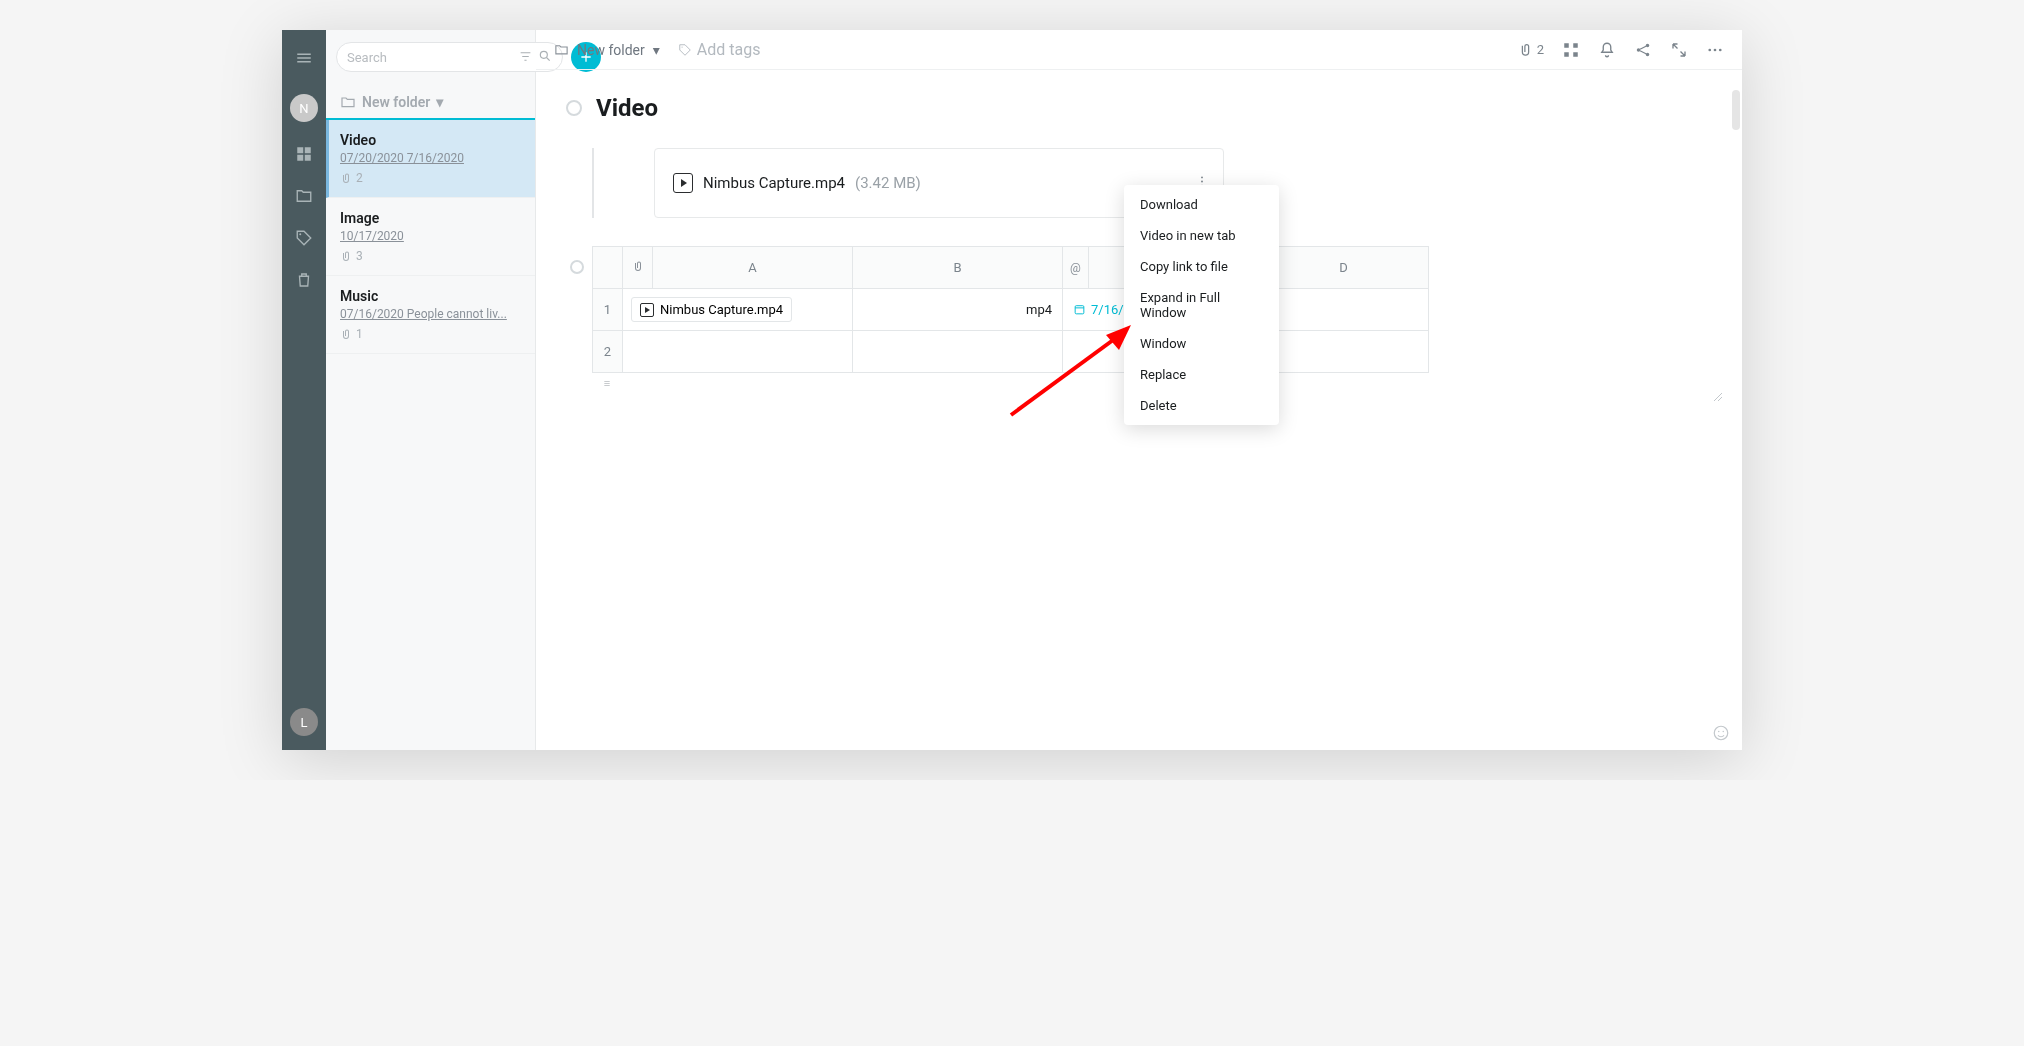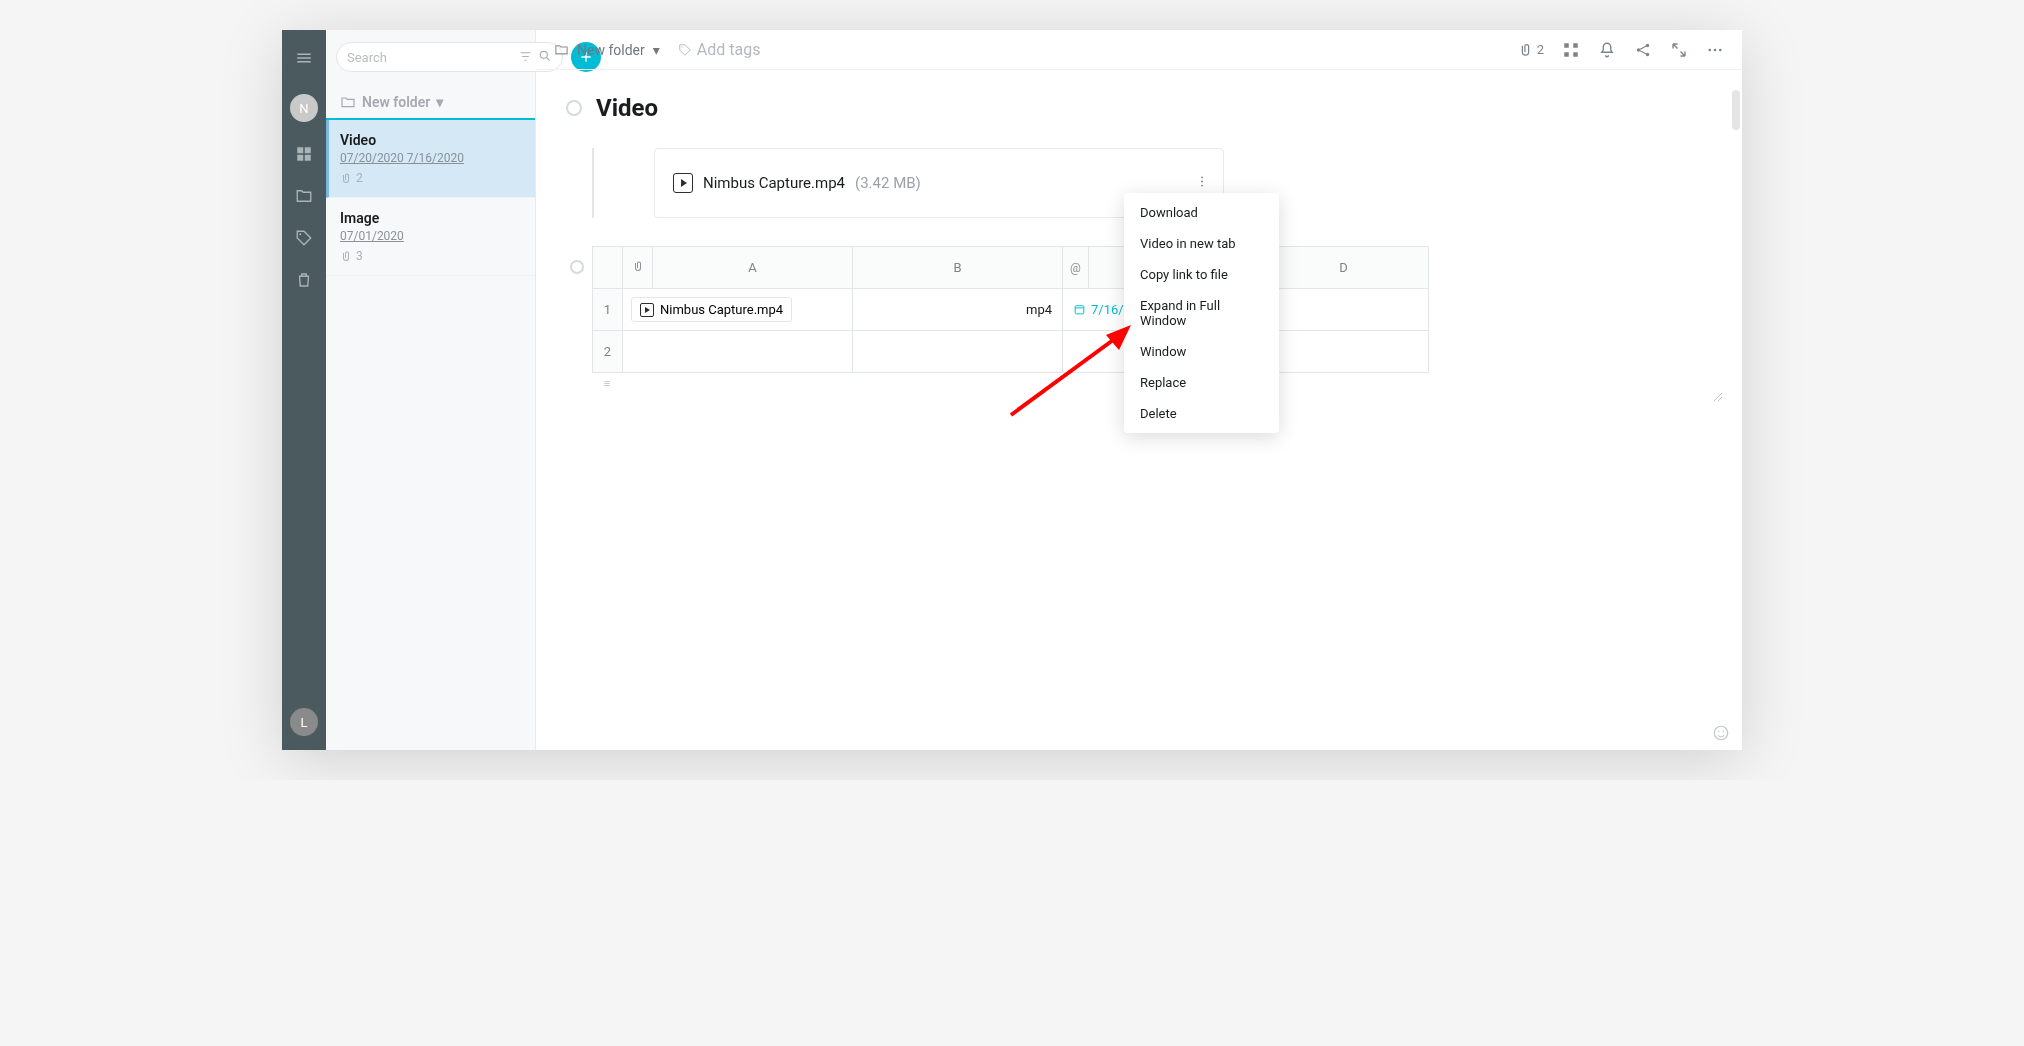--- a/index.html
+++ b/index.html
@@ -52,21 +52,21 @@
 .attach-card { border: 1px solid #e7e9ea; border-radius: 4px; padding: 16px 18px; display: flex; align-items: center; gap: 10px; width: 430px; position: relative; }
 .attach-icon { width: 20px; height: 20px; border: 1.5px solid #2b2d2f; border-radius: 3px; display: flex; align-items: center; justify-content: center; }
 .attach-icon::after { content: ""; border-left: 6px solid #2b2d2f; border-top: 4px solid transparent; border-bottom: 4px solid transparent; margin-left: 2px; }
 .attach-name { font-size: 15px; color: #1a1d1f; }
 .attach-size { font-size: 15px; color: #9aa1a7; }
 .attach-more { position: absolute; right: 14px; top: 50%; transform: translateY(-50%); cursor: pointer; color: #7b848c; }
 .caption-row { width: 430px; text-align: center; color: #a9b0b6; font-size: 14px; margin-top: 12px; cursor:text; }
 .divider-line { width: 2px; height: 70px; background: #e3e5e7; }
 
 
-.context-menu { position: absolute; top: 163px; left: 588px; width: 155px; background: #fff; border-radius: 4px; box-shadow: 0 4px 20px rgba(0,0,0,0.15); z-index: 100; padding: 4px 0; }
+.context-menu { position: absolute; top: 155px; left: 588px; width: 155px; background: #fff; border-radius: 4px; box-shadow: 0 4px 20px rgba(0,0,0,0.15); z-index: 100; padding: 4px 0; }
 .context-menu-item { padding: 8px 16px; font-size: 13px; color: #1a1d1f; cursor: pointer; }
 
 
 .arrow-annotation { position: absolute; top: 290px; left: 470px; z-index: 101; pointer-events: none; }
 
 
 .table-wrap { margin-left: 26px; position: relative; }
 .table-checkbox-float { position: absolute; left: -22px; top: 14px; width:14px; height:14px; border:2px solid #d5dadd; border-radius:50%; }
 .data-table { border-collapse: collapse; }
 .data-table th, .data-table td { border: 1px solid #e3e6e8; font-size: 13px; height: 42px; }
@@ -161,26 +161,36 @@
         <div class="note-date">07/20/2020 7/16/2020</div>
         <div class="note-attach">
             <svg viewBox="0 0 24 24">
               <path d="M14 3a4 4 0 014 4v9a6 6 0 11-12 0V6h2v10a4 4 0 108 0V7a2 2 0 10-4 0v9h-2V7a4 4 0 014-4z"></path>
             </svg>
             <span>2</span>
           </div>
       </div>
       <div class="note-item">
         <div class="note-title">Image</div>
-        <div class="note-date">07/01/2020</div>
+        <div class="note-date">10/17/2020</div>
         <div class="note-attach">
             <svg viewBox="0 0 24 24">
               <path d="M14 3a4 4 0 014 4v9a6 6 0 11-12 0V6h2v10a4 4 0 108 0V7a2 2 0 10-4 0v9h-2V7a4 4 0 014-4z"></path>
             </svg>
             <span>3</span>
+          </div>
+      </div>
+      <div class="note-item">
+        <div class="note-title">Music</div>
+        <div class="note-date">07/16/2020 People cannot liv...</div>
+        <div class="note-attach">
+            <svg viewBox="0 0 24 24">
+              <path d="M14 3a4 4 0 014 4v9a6 6 0 11-12 0V6h2v10a4 4 0 108 0V7a2 2 0 10-4 0v9h-2V7a4 4 0 014-4z"></path>
+            </svg>
+            <span>1</span>
           </div>
       </div>
     </div>
   </div>
 
   <div class="main">
     <div class="topbar">
       <div class="topbar-left">
         <svg class="folder-icon" width="15" height="15" viewBox="0 0 24 24">
             <path d="M3 6h6l2 2h10v11H3z" fill="none" stroke="currentColor" stroke-width="1.8"></path>

